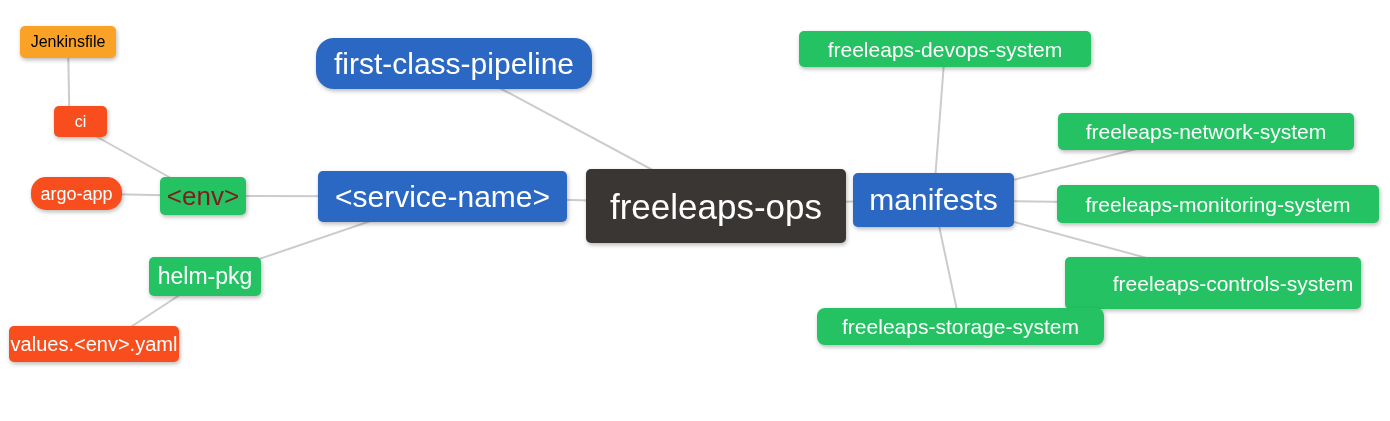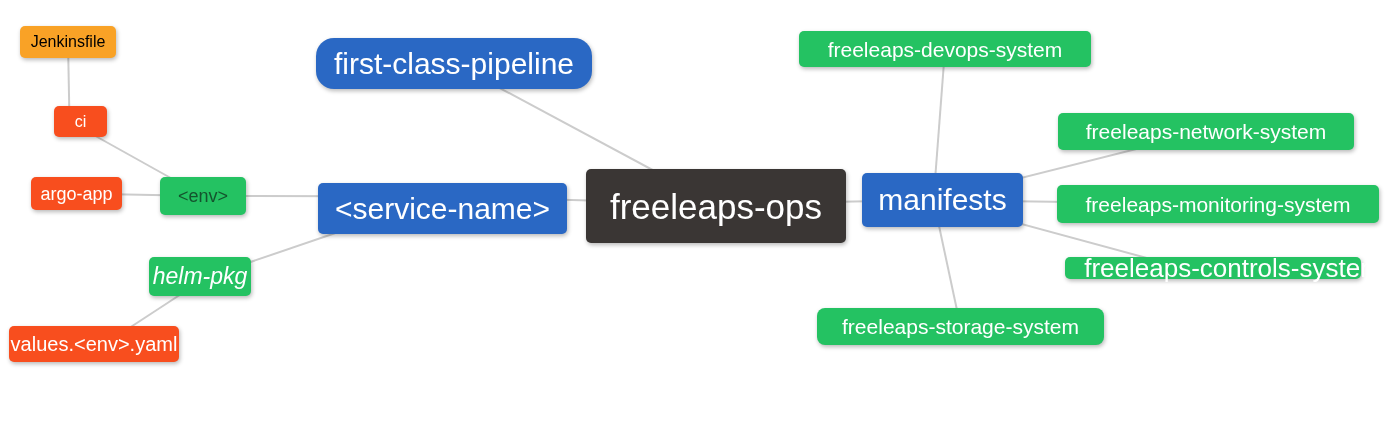--- a/index.html
+++ b/index.html
@@ -57,27 +57,27 @@
       <line x1="716" y1="204" x2="933.5" y2="200" stroke="#cccccc" stroke-width="2"></line>
       <line x1="933.5" y1="200" x2="945" y2="49" stroke="#cccccc" stroke-width="2"></line>
       <line x1="933.5" y1="200" x2="1206" y2="131.5" stroke="#cccccc" stroke-width="2"></line>
       <line x1="933.5" y1="200" x2="1215.5" y2="204" stroke="#cccccc" stroke-width="2"></line>
       <line x1="933.5" y1="200" x2="1213" y2="276" stroke="#cccccc" stroke-width="2"></line>
       <line x1="933.5" y1="200" x2="960.5" y2="326.5" stroke="#cccccc" stroke-width="2"></line>
     </svg>
   <div id="nodes-layer">
       <div class="node" style="left: 20px; top: 26px; width: 96px; height: 32px; background: rgb(249, 162, 38); font-size: 16px; color: #000000;">Jenkinsfile</div>
       <div class="node" style="left: 54px; top: 106px; width: 53px; height: 31px; background: rgb(248, 78, 30); font-size: 16px; color: rgb(255, 255, 255);">ci</div>
-      <div class="node" style="left: 31px; top: 177px; width: 91px; height: 33px; background: rgb(248, 78, 30); font-size: 18px; color: rgb(255, 255, 255);">argo-app</div>
-      <div class="node" style="left: 160px; top: 177px; width: 86px; height: 38px; background: rgb(36, 194, 98); font-size: 18px; color: #14532d;">&lt;env&gt;</div>
-      <div class="node" style="left: 149px; top: 257px; width: 102px; height: 39px; background: rgb(36, 194, 98); font-size: 23px; color: rgb(255, 255, 255); font-style: italic;">helm-pkg</div>
+      <div class="node" style="left: 31px; top: 177px; width: 91px; height: 33px; background: rgb(248, 78, 30); font-size: 18px; color: rgb(255, 255, 255); border-radius: 15px;">argo-app</div>
+      <div class="node" style="left: 160px; top: 177px; width: 86px; height: 38px; background: rgb(36, 194, 98); font-size: 26px; color: #7f1d1d;">&lt;env&gt;</div>
+      <div class="node" style="left: 149px; top: 257px; width: 112px; height: 39px; background: rgb(36, 194, 98); font-size: 23px; color: rgb(255, 255, 255);">helm-pkg</div>
       <div class="node" style="left: 9px; top: 326px; width: 170px; height: 36px; background: rgb(248, 78, 30); font-size: 20px; color: rgb(255, 255, 255); text-align: center;">values.&lt;env&gt;.yaml</div>
       <div class="node" style="left: 316px; top: 38px; width: 276px; height: 51px; background: rgb(42, 104, 196); font-size: 30px; color: rgb(255, 255, 255); border-radius: 18px;">first-class-pipeline</div>
-      <div class="node" style="left: 318px; top: 171px; width: 249px; height: 51px; background: rgb(42, 104, 196); font-size: 30px; color: rgb(255, 255, 255); margin-top: 12px;">&lt;service-name&gt;</div>
+      <div class="node" style="left: 318px; top: 171px; width: 249px; height: 51px; background: rgb(42, 104, 196); font-size: 30px; color: rgb(255, 255, 255);">&lt;service-name&gt;</div>
       <div class="node" style="left: 586px; top: 169px; width: 260px; height: 74px; background: rgb(58, 54, 52); font-size: 35px; color: rgb(255, 255, 255);">freeleaps-ops</div>
-      <div class="node" style="left: 853px; top: 173px; width: 161px; height: 54px; background: rgb(42, 104, 196); font-size: 30px; color: rgb(255, 255, 255); margin-left: 9px;">manifests</div>
+      <div class="node" style="left: 853px; top: 173px; width: 161px; height: 54px; background: rgb(42, 104, 196); font-size: 30px; color: rgb(255, 255, 255);">manifests</div>
       <div class="node" style="left: 799px; top: 31px; width: 292px; height: 36px; background: rgb(36, 194, 98); font-size: 21px; color: rgb(255, 255, 255);">freeleaps-devops-system</div>
       <div class="node" style="left: 1058px; top: 113px; width: 296px; height: 37px; background: rgb(36, 194, 98); font-size: 21px; color: rgb(255, 255, 255);">freeleaps-network-system</div>
       <div class="node" style="left: 1057px; top: 185px; width: 322px; height: 38px; background: rgb(36, 194, 98); font-size: 21px; color: rgb(255, 255, 255);">freeleaps-monitoring-system</div>
-      <div class="node" style="left: 1065px; top: 257px; width: 296px; height: 22px; background: rgb(36, 194, 98); font-size: 26px; color: rgb(255, 255, 255); padding-left: 40px;">freeleaps-controls-system</div>
+      <div class="node" style="left: 1065px; top: 257px; width: 296px; height: 52px; background: rgb(36, 194, 98); font-size: 21px; color: rgb(255, 255, 255); padding-left: 40px;">freeleaps-controls-system</div>
       <div class="node" style="left: 817px; top: 308px; width: 287px; height: 37px; background: rgb(36, 194, 98); font-size: 21px; color: rgb(255, 255, 255); border-radius: 8px;">freeleaps-storage-system</div>
     </div>
 </div>
 
 </body></html>

